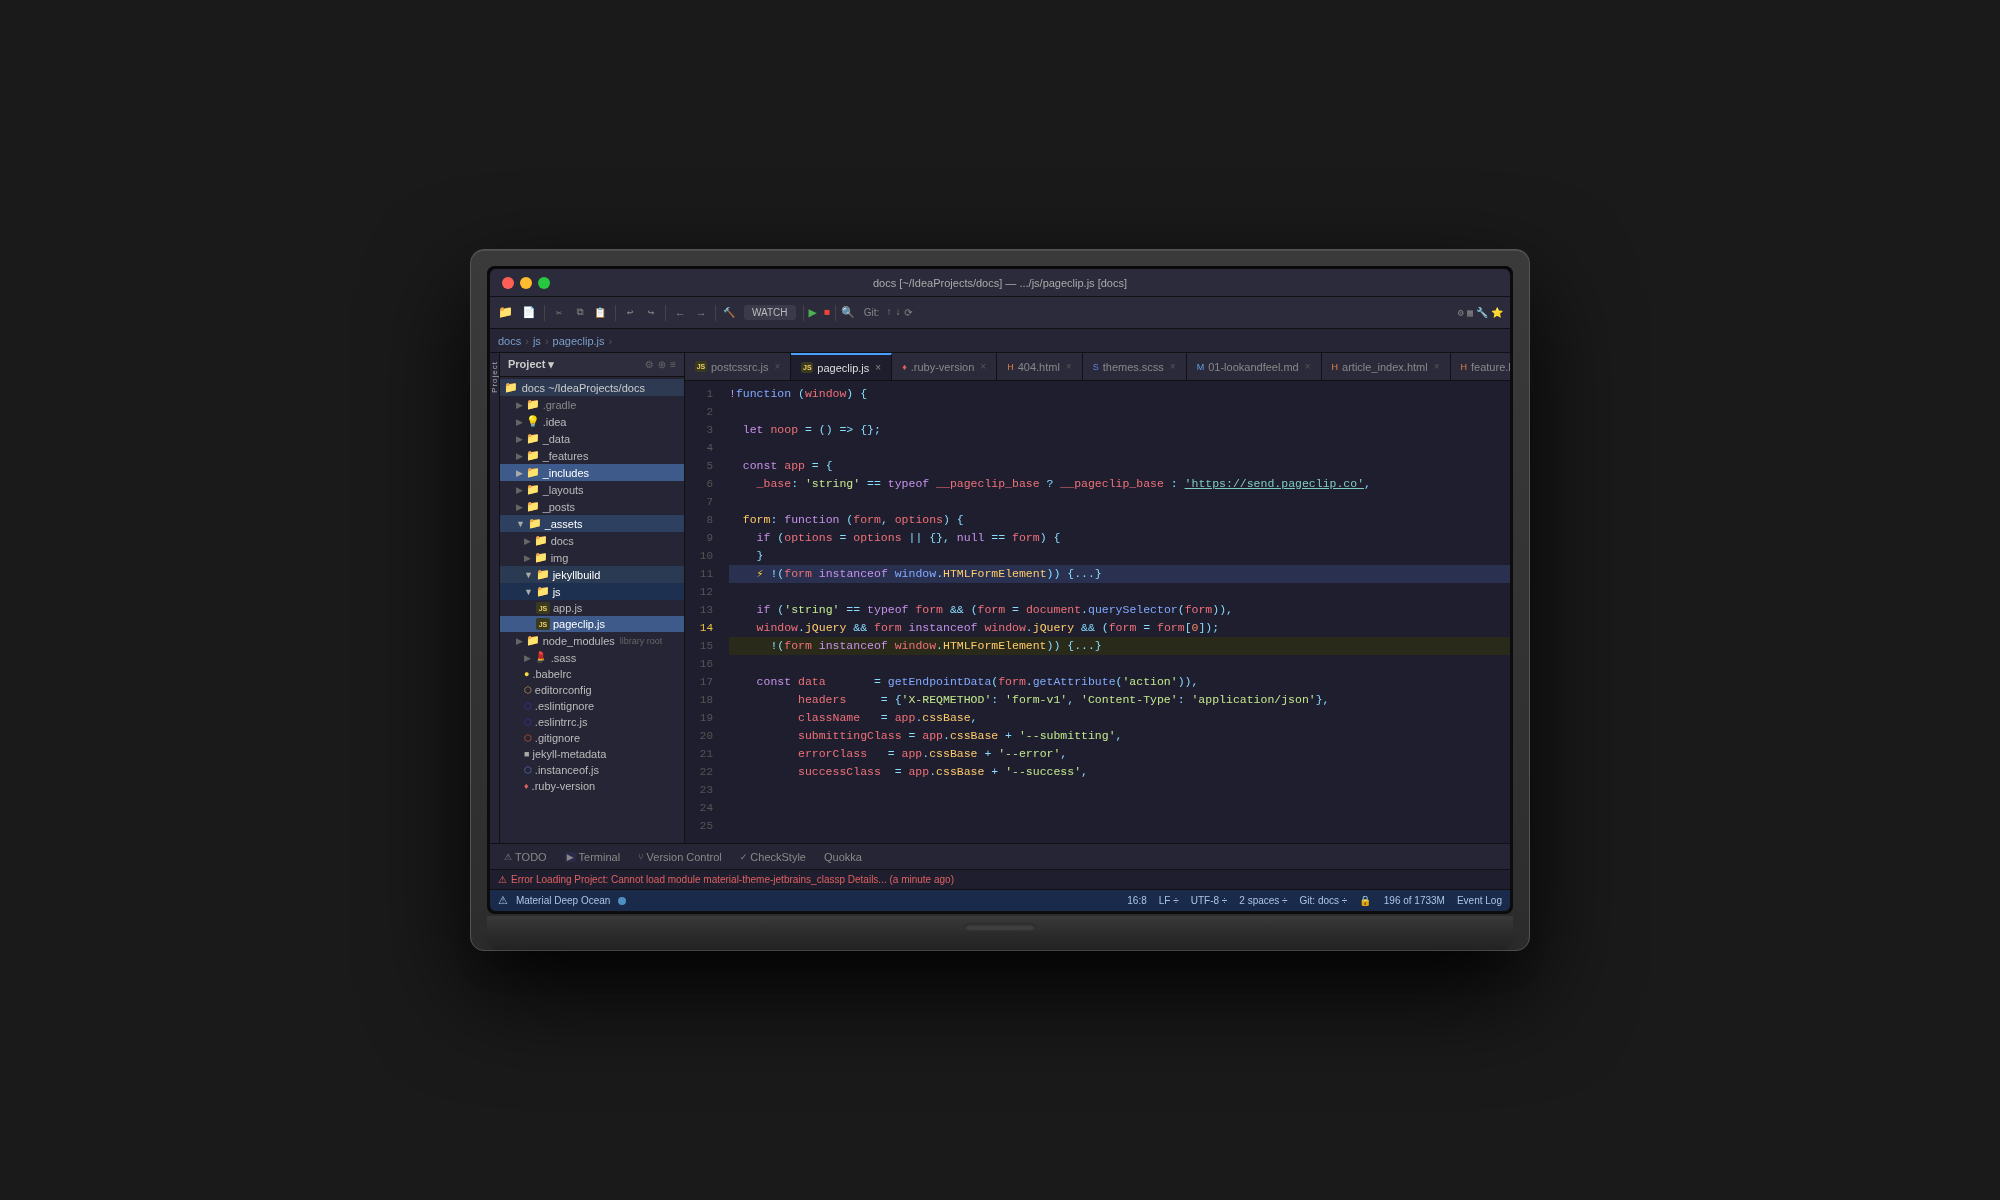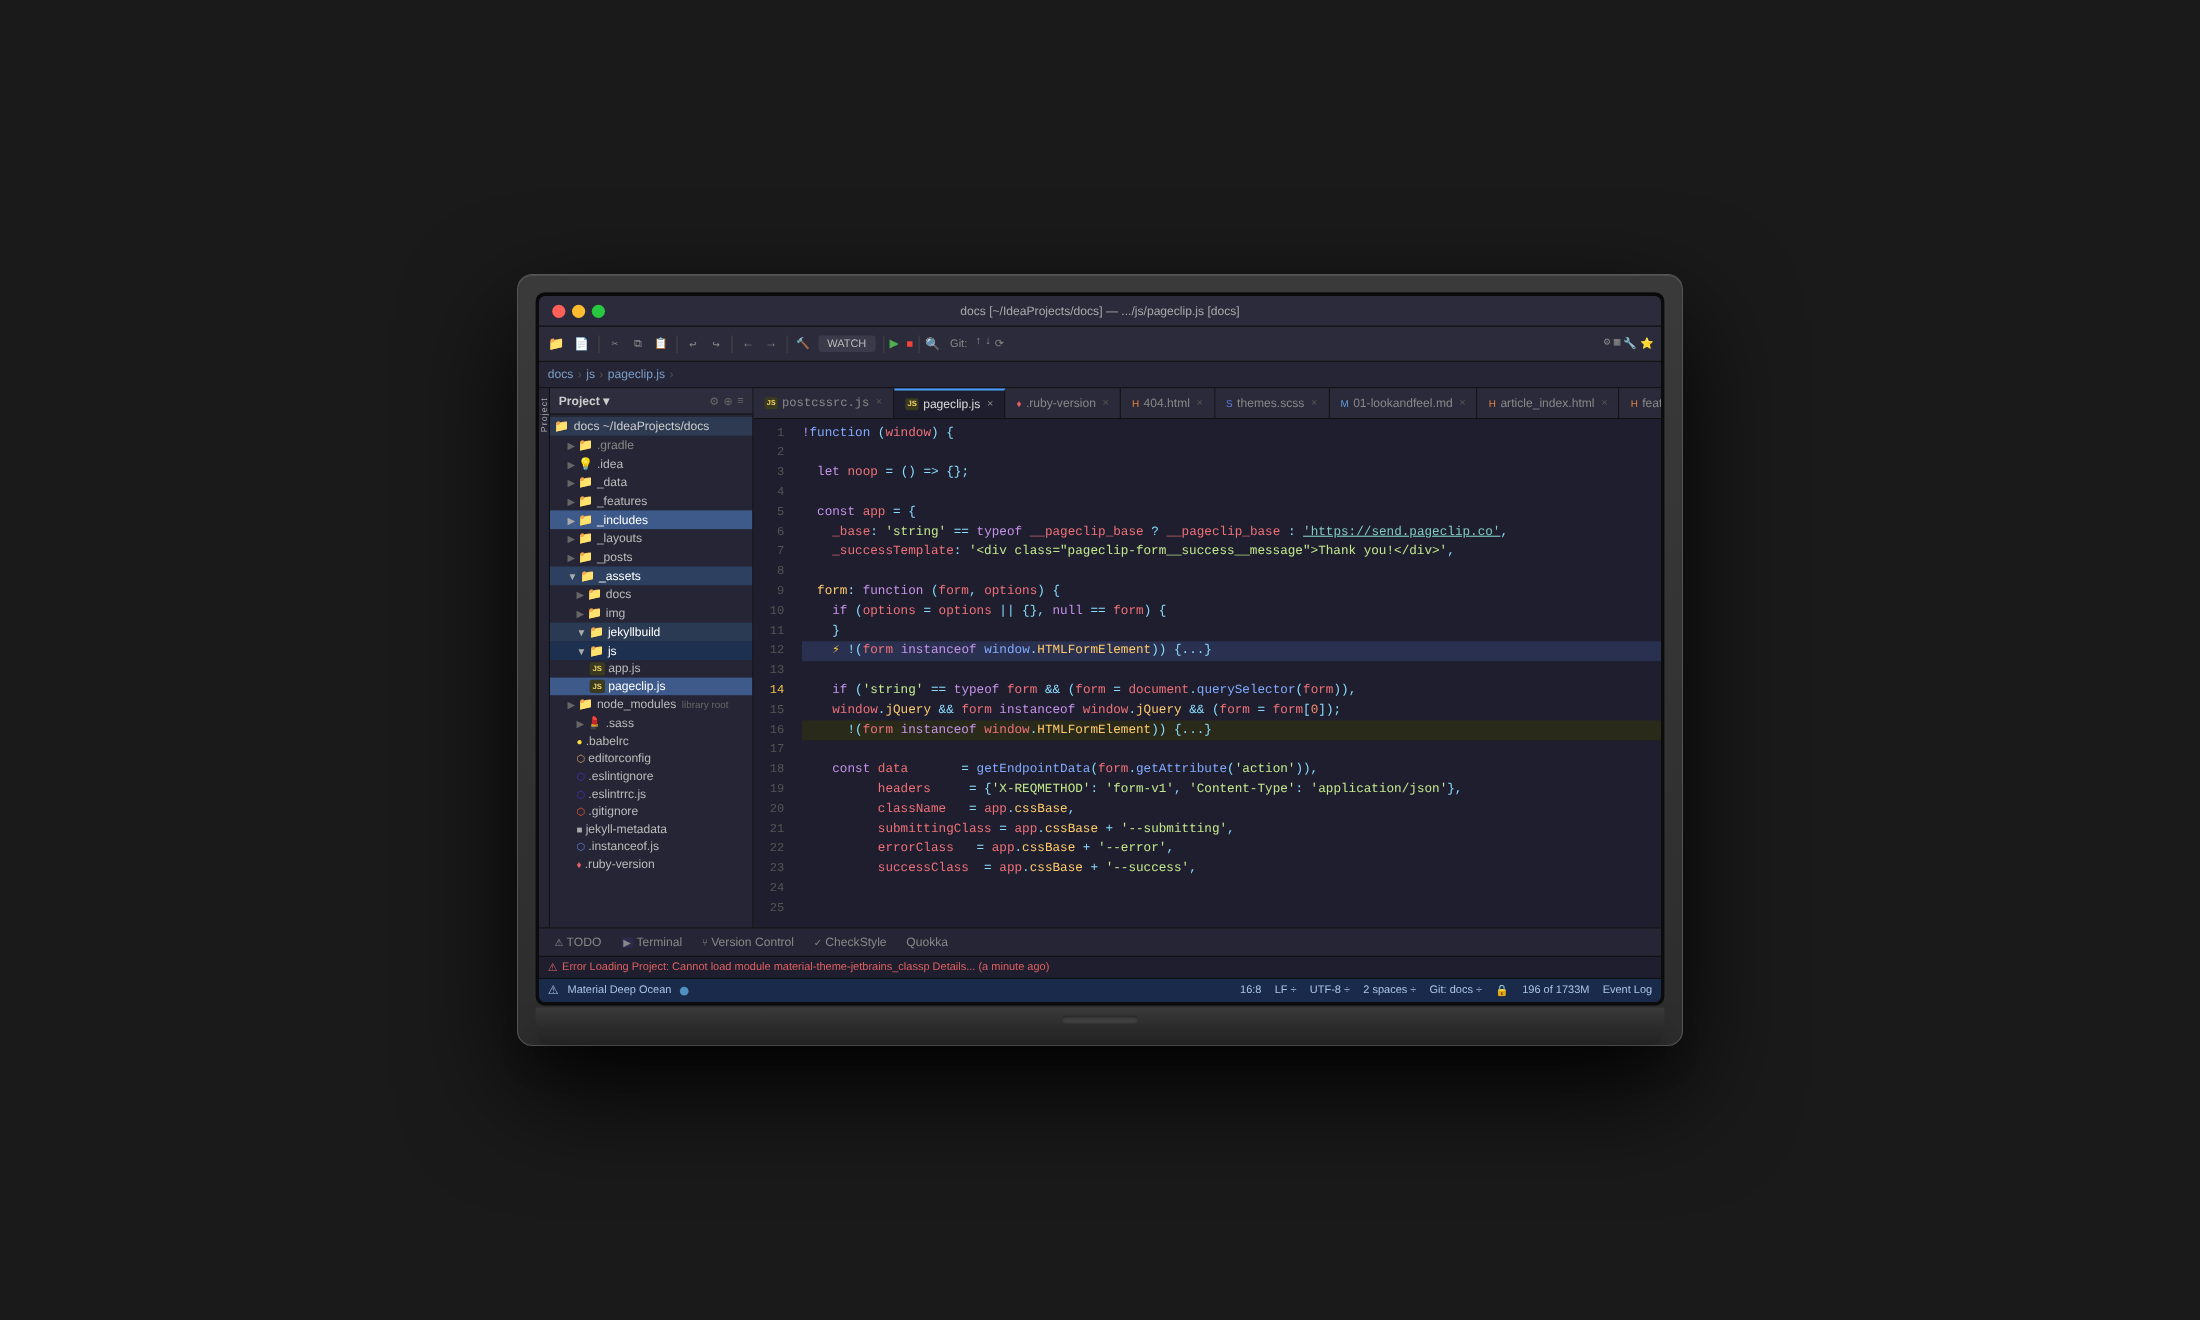--- a/index.html
+++ b/index.html
@@ -243,21 +243,21 @@
                 <span>.ruby-version</span>
               </div>
 
             </div>
           </div>
 
           <div style="flex:1;display:flex;flex-direction:column;background:#1e1e2e;">
 
             <div style="display:flex;align-items:stretch;background:#252535;border-bottom:1px solid #111;overflow:hidden;min-height:28px;">
 
-              <div style="display:flex;align-items:center;padding:4px 10px;font-size:11px;font-family:Liberation Mono, monospace;color:#888;border-right:1px solid #111;cursor:pointer;gap:4px;background:#2a2a3a;white-space:nowrap;">
+              <div style="display:flex;align-items:center;padding:4px 10px;font-size:11px;font-family:Liberation Sans, sans-serif;color:#888;border-right:1px solid #111;cursor:pointer;gap:4px;background:#2a2a3a;white-space:nowrap;">
                 <span style="color:#f0d060;background:#3a3a20;width:12px;height:11px;display:flex;align-items:center;justify-content:center;font-size:7px;font-weight:bold;border-radius:2px;">JS</span>
                 <span>postcssrc.js</span>
                 <span style="color:#555;font-size:10px;margin-left:2px;">×</span>
               </div>
 
               <div style="display:flex;align-items:center;padding:4px 10px;font-size:11px;font-family:-apple-system,sans-serif;color:#ddd;border-right:1px solid #111;cursor:pointer;gap:4px;background:#1e1e2e;white-space:nowrap;border-top:2px solid #4a9eff;">
                 <span style="color:#f0d060;background:#3a3a20;width:12px;height:11px;display:flex;align-items:center;justify-content:center;font-size:7px;font-weight:bold;border-radius:2px;">JS</span>
                 <span>pageclip.js</span>
                 <span style="color:#888;font-size:10px;margin-left:2px;">×</span>
               </div>
@@ -332,21 +332,20 @@
               </div>
 
               <div style="flex:1;padding:4px 8px;overflow:auto;font-size:11.5px;line-height:18px;color:#cdd3de;font-family:'Courier New',monospace;background:#1e1e2e;">
 
                 <div style="white-space:pre;min-height:18px;"><span style="color:#c792ea;">!</span><span style="color:#82aaff;">function</span> <span style="color:#89ddff;">(</span><span style="color:#f07178;">window</span><span style="color:#89ddff;">) {</span></div>
                 <div style="white-space:pre;min-height:18px;"></div>
                 <div style="white-space:pre;min-height:18px;">  <span style="color:#c792ea;">let</span> <span style="color:#f07178;">noop</span> <span style="color:#89ddff;">=</span> <span style="color:#89ddff;">() =&gt;</span> <span style="color:#89ddff;">{};</span></div>
                 <div style="white-space:pre;min-height:18px;"></div>
                 <div style="white-space:pre;min-height:18px;">  <span style="color:#c792ea;">const</span> <span style="color:#f07178;">app</span> <span style="color:#89ddff;">=</span> <span style="color:#89ddff;">{</span></div>
                 <div style="white-space:pre;min-height:18px;">    <span style="color:#f07178;">_base</span><span style="color:#89ddff;">:</span> <span style="color:#c3e88d;">'string'</span> <span style="color:#89ddff;">==</span> <span style="color:#c792ea;">typeof</span> <span style="color:#f07178;">__pageclip_base</span> <span style="color:#89ddff;">?</span> <span style="color:#f07178;">__pageclip_base</span> <span style="color:#89ddff;">:</span> <span style="color:#80cbc4; text-decoration:underline;">'https://send.pageclip.co'</span><span style="color:#89ddff;">,</span></div>
-                <div style="white-space:pre;min-height:18px;">    <span style="color:#f07178;">_successTemplate</span><span style="color:#89ddff;">:</span> <span style="color:#c3e88d;">'&lt;div class="pageclip-form__success__message"&gt;Thank you!&lt;/div&gt;'</span><span style="color:#89ddff;">,</span></div>
                 <div style="white-space:pre;min-height:18px;"></div>
                 <div style="white-space:pre;min-height:18px;">  <span style="color:#ffcb6b;">form</span><span style="color:#89ddff;">:</span> <span style="color:#c792ea;">function</span> <span style="color:#89ddff;">(</span><span style="color:#f07178;">form</span><span style="color:#89ddff;">,</span> <span style="color:#f07178;">options</span><span style="color:#89ddff;">) {</span></div>
                 <div style="white-space:pre;min-height:18px;">    <span style="color:#c792ea;">if</span> <span style="color:#89ddff;">(</span><span style="color:#f07178;">options</span> <span style="color:#89ddff;">=</span> <span style="color:#f07178;">options</span> <span style="color:#89ddff;">||</span> <span style="color:#89ddff;">{},</span> <span style="color:#c792ea;">null</span> <span style="color:#89ddff;">==</span> <span style="color:#f07178;">form</span><span style="color:#89ddff;">) {</span></div>
                 <div style="white-space:pre;min-height:18px;">    <span style="color:#89ddff;">}</span></div>
                 <div style="white-space:pre;min-height:18px;background:#2a3050;">    <span style="color:#f0c040;">⚡</span> <span style="color:#89ddff;">!(</span><span style="color:#f07178;">form</span> <span style="color:#c792ea;">instanceof</span> <span style="color:#82aaff;">window</span><span style="color:#89ddff;">.</span><span style="color:#ffcb6b;">HTMLFormElement</span><span style="color:#89ddff;">)) {...}</span></div>
                 <div style="white-space:pre;min-height:18px;"></div>
                 <div style="white-space:pre;min-height:18px;">    <span style="color:#c792ea;">if</span> <span style="color:#89ddff;">(</span><span style="color:#c3e88d;">'string'</span> <span style="color:#89ddff;">==</span> <span style="color:#c792ea;">typeof</span> <span style="color:#f07178;">form</span> <span style="color:#89ddff;">&amp;&amp;</span> <span style="color:#89ddff;">(</span><span style="color:#f07178;">form</span> <span style="color:#89ddff;">=</span> <span style="color:#f07178;">document</span><span style="color:#89ddff;">.</span><span style="color:#82aaff;">querySelector</span><span style="color:#89ddff;">(</span><span style="color:#f07178;">form</span><span style="color:#89ddff;">)),</span></div>
                 <div style="white-space:pre;min-height:18px;">    <span style="color:#f07178;">window</span><span style="color:#89ddff;">.</span><span style="color:#ffcb6b;">jQuery</span> <span style="color:#89ddff;">&amp;&amp;</span> <span style="color:#f07178;">form</span> <span style="color:#c792ea;">instanceof</span> <span style="color:#f07178;">window</span><span style="color:#89ddff;">.</span><span style="color:#ffcb6b;">jQuery</span> <span style="color:#89ddff;">&amp;&amp;</span> <span style="color:#89ddff;">(</span><span style="color:#f07178;">form</span> <span style="color:#89ddff;">=</span> <span style="color:#f07178;">form</span><span style="color:#89ddff;">[</span><span style="color:#f78c6c;">0</span><span style="color:#89ddff;">]);</span></div>
                 <div style="white-space:pre;min-height:18px;background:#2a2a1a;">      <span style="color:#89ddff;">!(</span><span style="color:#f07178;">form</span> <span style="color:#c792ea;">instanceof</span> <span style="color:#f07178;">window</span><span style="color:#89ddff;">.</span><span style="color:#ffcb6b;">HTMLFormElement</span><span style="color:#89ddff;">)) {...}</span></div>
                 <div style="white-space:pre;min-height:18px;"></div>

